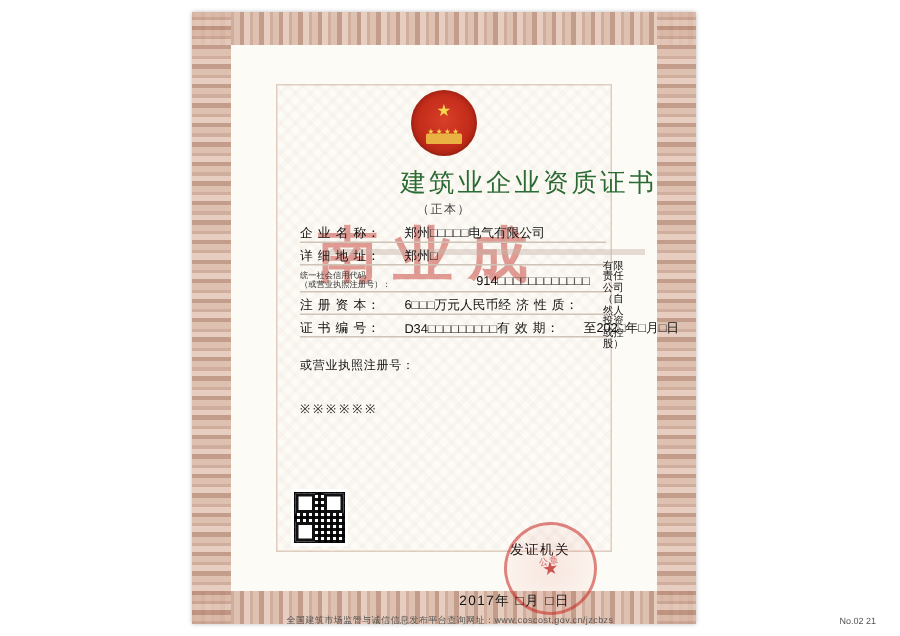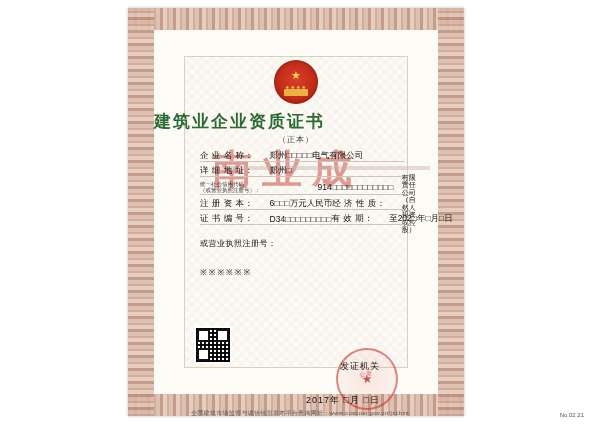--- a/index.html
+++ b/index.html
@@ -80,24 +80,24 @@
     color:#f6d64a;font-size:5px;letter-spacing:1px;
   }
   .emblem .gate{
     position:absolute;left:50%;bottom:8px;transform:translateX(-50%);
     width:24px;height:7px;background:#f0c94a;opacity:.85;
     border-radius:1px;
   }
 
   .title{
     position:absolute;left:0;right:0;top:80px;
-    text-align:left;
+    text-align:right;
     color:#2b6b33;
     font-family:"Liberation Serif", serif;
-    font-weight:bold;
+    font-weight:normal;
     font-size:17px;
     letter-spacing:2px;
   }
   .subtitle{
     position:absolute;left:0;right:0;top:104px;
     text-align:center;
     color:#444;
     font-size:8px;
     letter-spacing:1px;
   }

